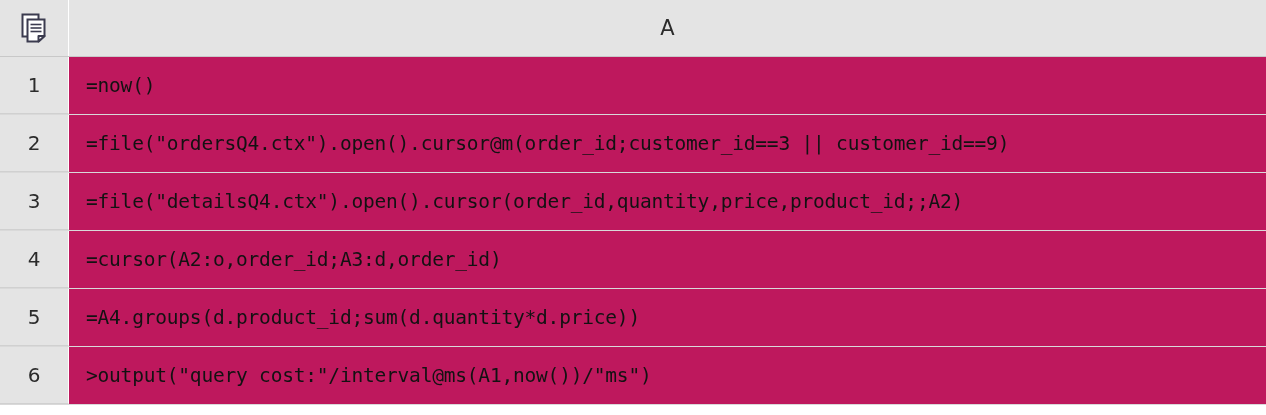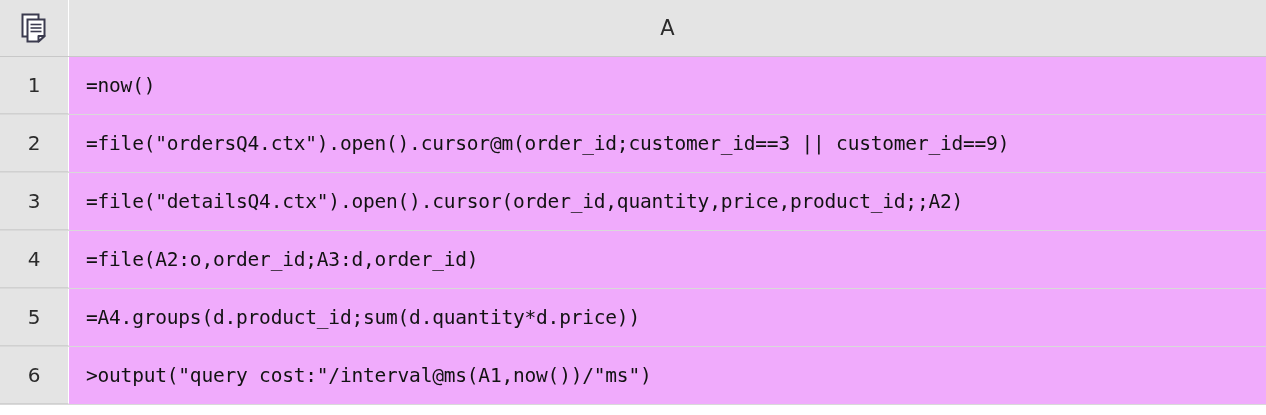--- a/index.html
+++ b/index.html
@@ -88,21 +88,21 @@
     display: flex;
     align-items: center;
     justify-content: center;
     font-size: 20px;
     color: #2b2b2b;
     font-family: "DejaVu Sans", sans-serif;
   }
 
   .cell {
     flex: 1 1 auto;
-    background: #f0abfc;
+    background: #be185d;
     box-sizing: border-box;
     display: flex;
     align-items: center;
     padding-left: 17px;
     padding-right: 4px;
     font-family: "DejaVu Sans Mono", monospace;
     font-size: 19.5px;
     color: #121212;
     letter-spacing: -0.2px;
     white-space: pre;
@@ -142,21 +142,21 @@
       <div class="cell">=file("ordersQ4.ctx").open().cursor@m(order_id;customer_id==3 || customer_id==9)</div>
     </div>
 
     <div class="grid-row">
       <div class="row-head">3</div>
       <div class="cell">=file("detailsQ4.ctx").open().cursor(order_id,quantity,price,product_id;;A2)</div>
     </div>
 
     <div class="grid-row">
       <div class="row-head">4</div>
-      <div class="cell">=file(A2:o,order_id;A3:d,order_id)</div>
+      <div class="cell">=cursor(A2:o,order_id;A3:d,order_id)</div>
     </div>
 
     <div class="grid-row">
       <div class="row-head">5</div>
       <div class="cell">=A4.groups(d.product_id;sum(d.quantity*d.price))</div>
     </div>
 
     <div class="grid-row">
       <div class="row-head">6</div>
       <div class="cell">&gt;output("query cost:"/interval@ms(A1,now())/"ms")</div>

